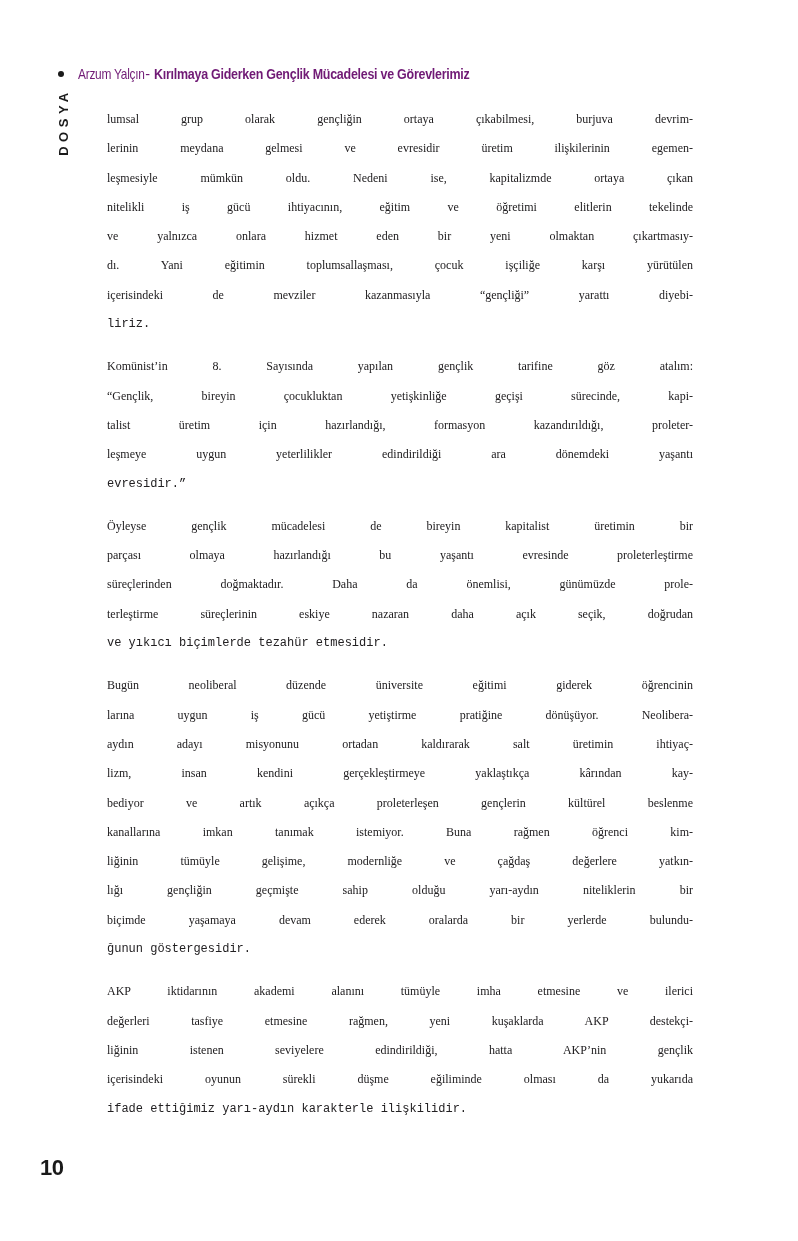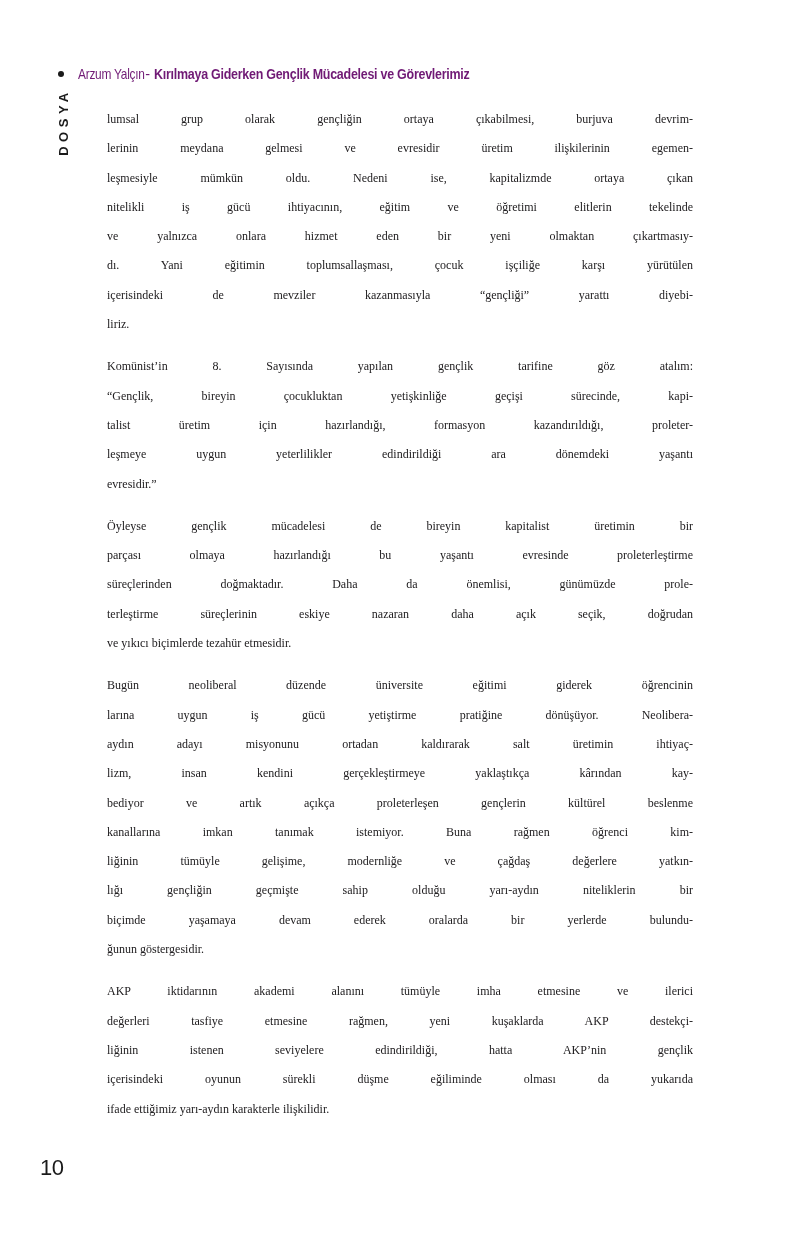--- a/index.html
+++ b/index.html
@@ -87,27 +87,28 @@
     }
     .body-text .line {
       display: block;
       text-align: justify;
       text-align-last: justify;
       white-space: nowrap;
       height: 29.3px;
     }
     .body-text .line.last {
       text-align-last: left;
+      font-family: Liberation Mono, monospace;
     }
     .page-number {
       position: absolute;
       left: 40px;
       top: 1155px;
       font-family: "Liberation Sans", sans-serif;
-      font-weight: normal;
+      font-weight: bold;
       font-size: 22px;
       color: #1a1a1a;
       letter-spacing: -0.5px;
     }
   </style>
 </head>
 <body>
 
 <div class="running-head">
   <span class="bullet"></span>

